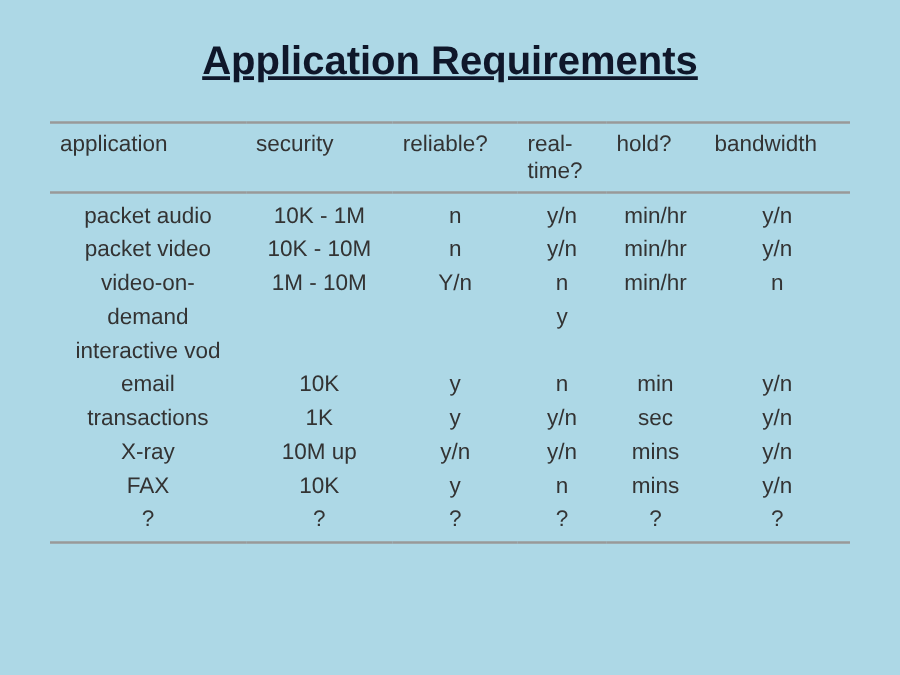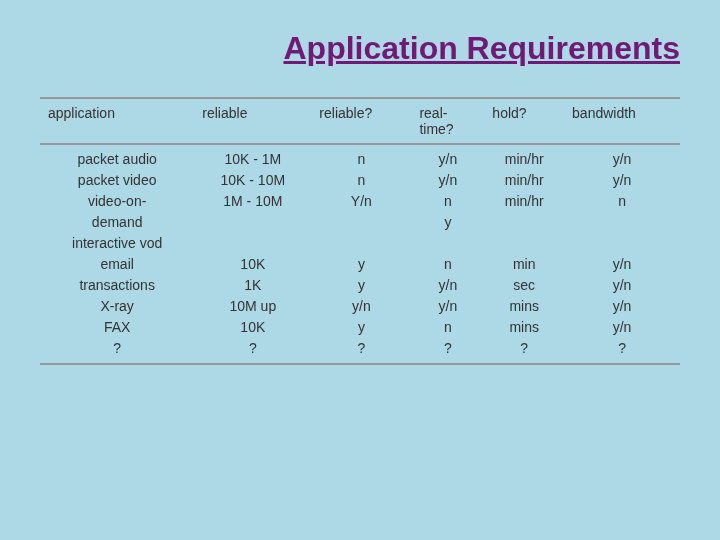--- a/index.html
+++ b/index.html
@@ -16,34 +16,34 @@
       width: 720px;
       height: 540px;
       padding: 30px 40px 20px 40px;
       display: flex;
       flex-direction: column;
     }
 
     .title {
       font-size: 32px;
       font-weight: bold;
-      color: #701a75;
+      color: #0f172a;
       text-decoration: underline;
       margin-bottom: 30px;
-      text-align: right;
+      text-align: center;
     }
 
     .table-container {
       flex: 1;
     }
 
     table {
       border-collapse: collapse;
       width: 100%;
-      font-size: 14px;
+      font-size: 18px;
       color: #333;
     }
 
     thead tr {
       border-top: 2px solid #999;
       border-bottom: 2px solid #999;
     }
 
     tbody tr:last-child {
       border-bottom: 2px solid #999;
@@ -71,21 +71,21 @@
 <body>
 
 <div class="page">
   <div class="title">Application Requirements</div>
 
   <div class="table-container">
     <table>
       <thead>
         <tr>
           <th>application</th>
-          <th>reliable</th>
+          <th>security</th>
           <th>reliable?</th>
           <th>real-<br>time?</th>
           <th>hold?</th>
           <th>bandwidth</th>
         </tr>
       </thead>
       <tbody>
         <tr>
           <td class="multiline">packet audio
 packet video

